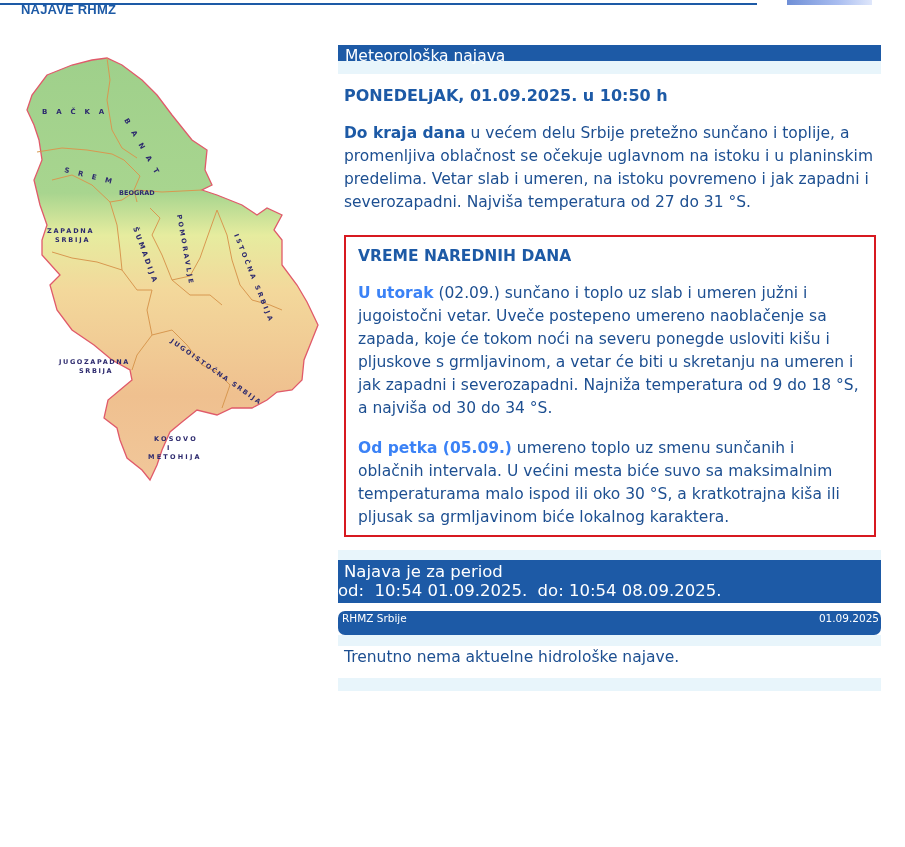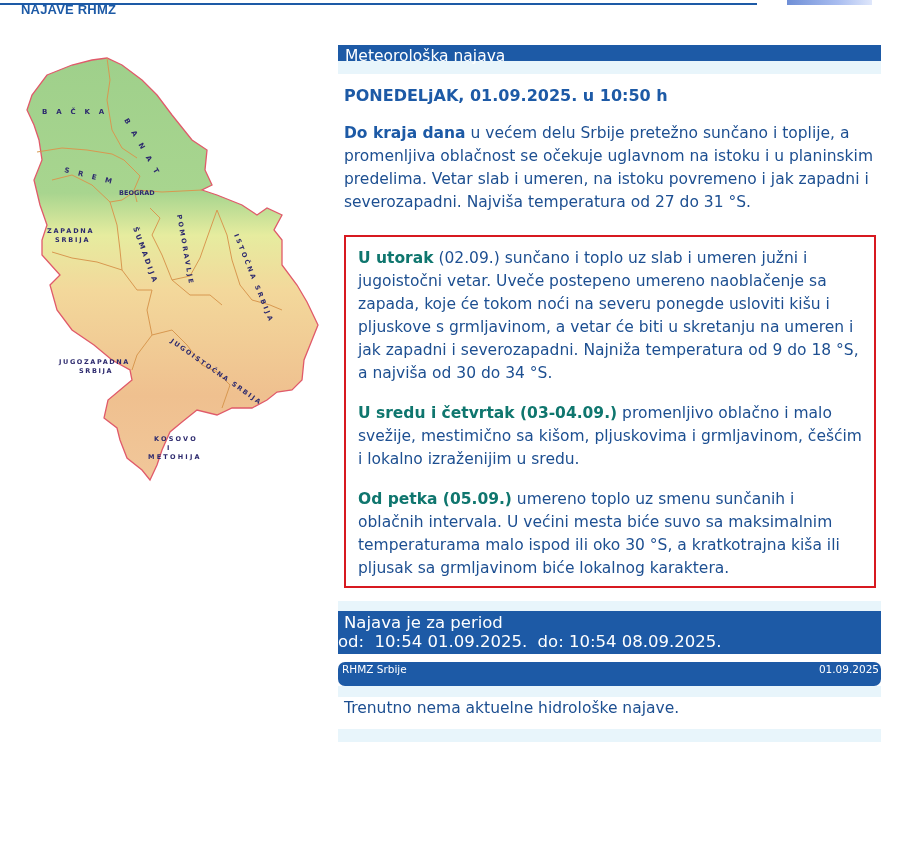--- a/index.html
+++ b/index.html
@@ -13,21 +13,21 @@
   .map { position: absolute; left: 12px; top: 40px; width: 315px; height: 450px; }
   .right { position: absolute; left: 338px; top: 45px; width: 543px; }
   .hdr-bar { background: #1d5aa6; color: #ffffff; font-size: 15.5px; height: 16px; line-height: 22px; padding-left: 7px; }
   .light-bar { background: #e8f5fb; height: 13px; }
   .date-heading { font-weight: bold; font-size: 16px; color: #1d5aa6; margin: 12px 0 16px 6px; }
   .para { font-size: 15.5px; line-height: 23px; color: #1d4f91; margin: 17px 0 0 6px; width: 530px; }
   .para b { color: #1d5aa6; }
   .box { border: 2px solid #d71920; margin: 21px 5px 0 6px; padding: 10px 12px 6px 12px; }
   .box-title { font-weight: bold; font-size: 15.5px; color: #1d5aa6; margin-bottom: 17px; }
   .box p { font-size: 15.5px; line-height: 23px; margin: 0 0 17px 0; color: #1d4f91; }
-  .box p b { color: #0f766e; text-align: right; }
+  .box p b { color: #3b82f6; text-align: right; }
   .box p:last-child { margin-bottom: 0; }
   .period-top { background: #e8f5fb; height: 10px; margin-top: 13px; }
   .period { background: #1d5aa6; color: #ffffff; font-size: 16.5px; line-height: 19px; padding: 2px 0 3px 0; }
   .period .l1 { padding-left: 6px; }
   .period .l2 { padding-left: 0; }
   .footer-bar { background: #1d5aa6; color: #fff; font-size: 10.5px; height: 24px; line-height: 14px;
                 margin-top: 8px; display: flex; justify-content: space-between; padding: 0 2px 0 4px; border-radius: 7px; }
   .hydro-top { background: #e8f5fb; height: 11px; }
   .hydro { background: #ffffff; font-size: 15.5px; color: #1d4f91; height: 32px; line-height: 22px; padding-left: 6px; }
   .hydro-bottom { background: #e8f5fb; height: 13px; }
@@ -88,22 +88,22 @@
 
 <div class="right">
   <div class="hdr-bar">Meteorološka najava</div>
   <div class="light-bar"></div>
 
   <div class="date-heading">PONEDELjAK, 01.09.2025. u 10:50 h</div>
 
   <div class="para"><b>Do kraja dana</b><span> u većem delu Srbije pretežno sunčano i toplije, a promenljiva oblačnost se očekuje uglavnom na istoku i u planinskim predelima. Vetar slab i umeren, na istoku povremeno i jak zapadni i severozapadni. Najviša temperatura od 27 do 31 °S.</span></div>
 
   <div class="box">
+    <div class="box-title">VREME NAREDNIH DANA</div>
     <p><b>U utorak</b><span> (02.09.) sunčano i toplo uz slab i umeren južni i jugoistočni vetar. Uveče postepeno umereno naoblačenje sa zapada, koje će tokom noći na severu ponegde usloviti kišu i pljuskove s grmljavinom, a vetar će biti u skretanju na umeren i jak zapadni i severozapadni. Najniža temperatura od 9 do 18 °S, a najviša od 30 do 34 °S.</span></p>
-    <p><b>U sredu i četvrtak (03-04.09.)</b><span> promenljivo oblačno i malo svežije, mestimično sa kišom, pljuskovima i grmljavinom, češćim i lokalno izraženijim u sredu.</span></p>
     <p><b>Od petka (05.09.)</b><span> umereno toplo uz smenu sunčanih i oblačnih intervala. U većini mesta biće suvo sa maksimalnim temperaturama malo ispod ili oko 30 °S, a kratkotrajna kiša ili pljusak sa grmljavinom biće lokalnog karaktera.</span></p>
   </div>
 
   <div class="period-top"></div>
   <div class="period">
     <div class="l1">Najava je za period</div>
     <div class="l2" style="white-space:pre;">od:  10:54 01.09.2025.  do: 10:54 08.09.2025.</div>
   </div>
 
   <div class="footer-bar">

